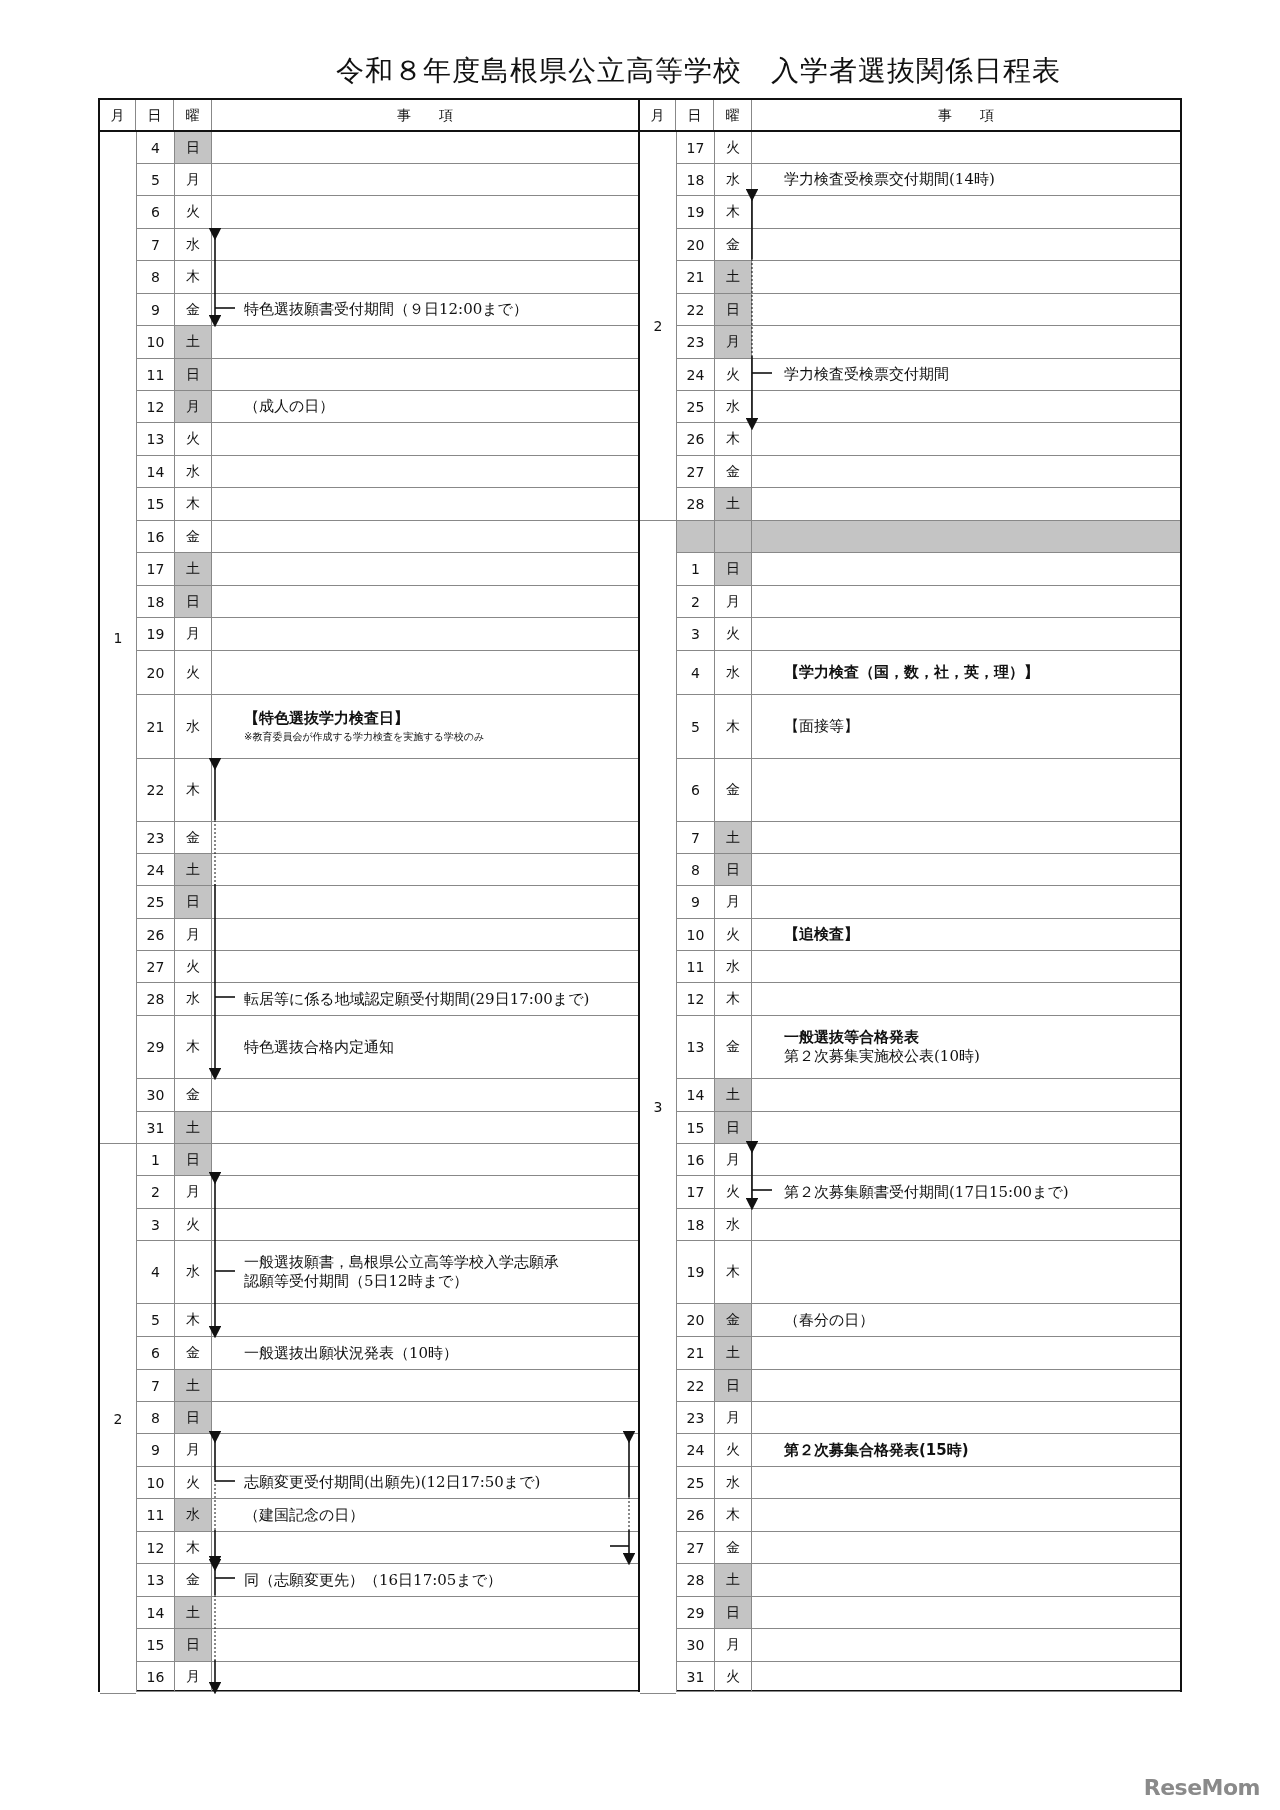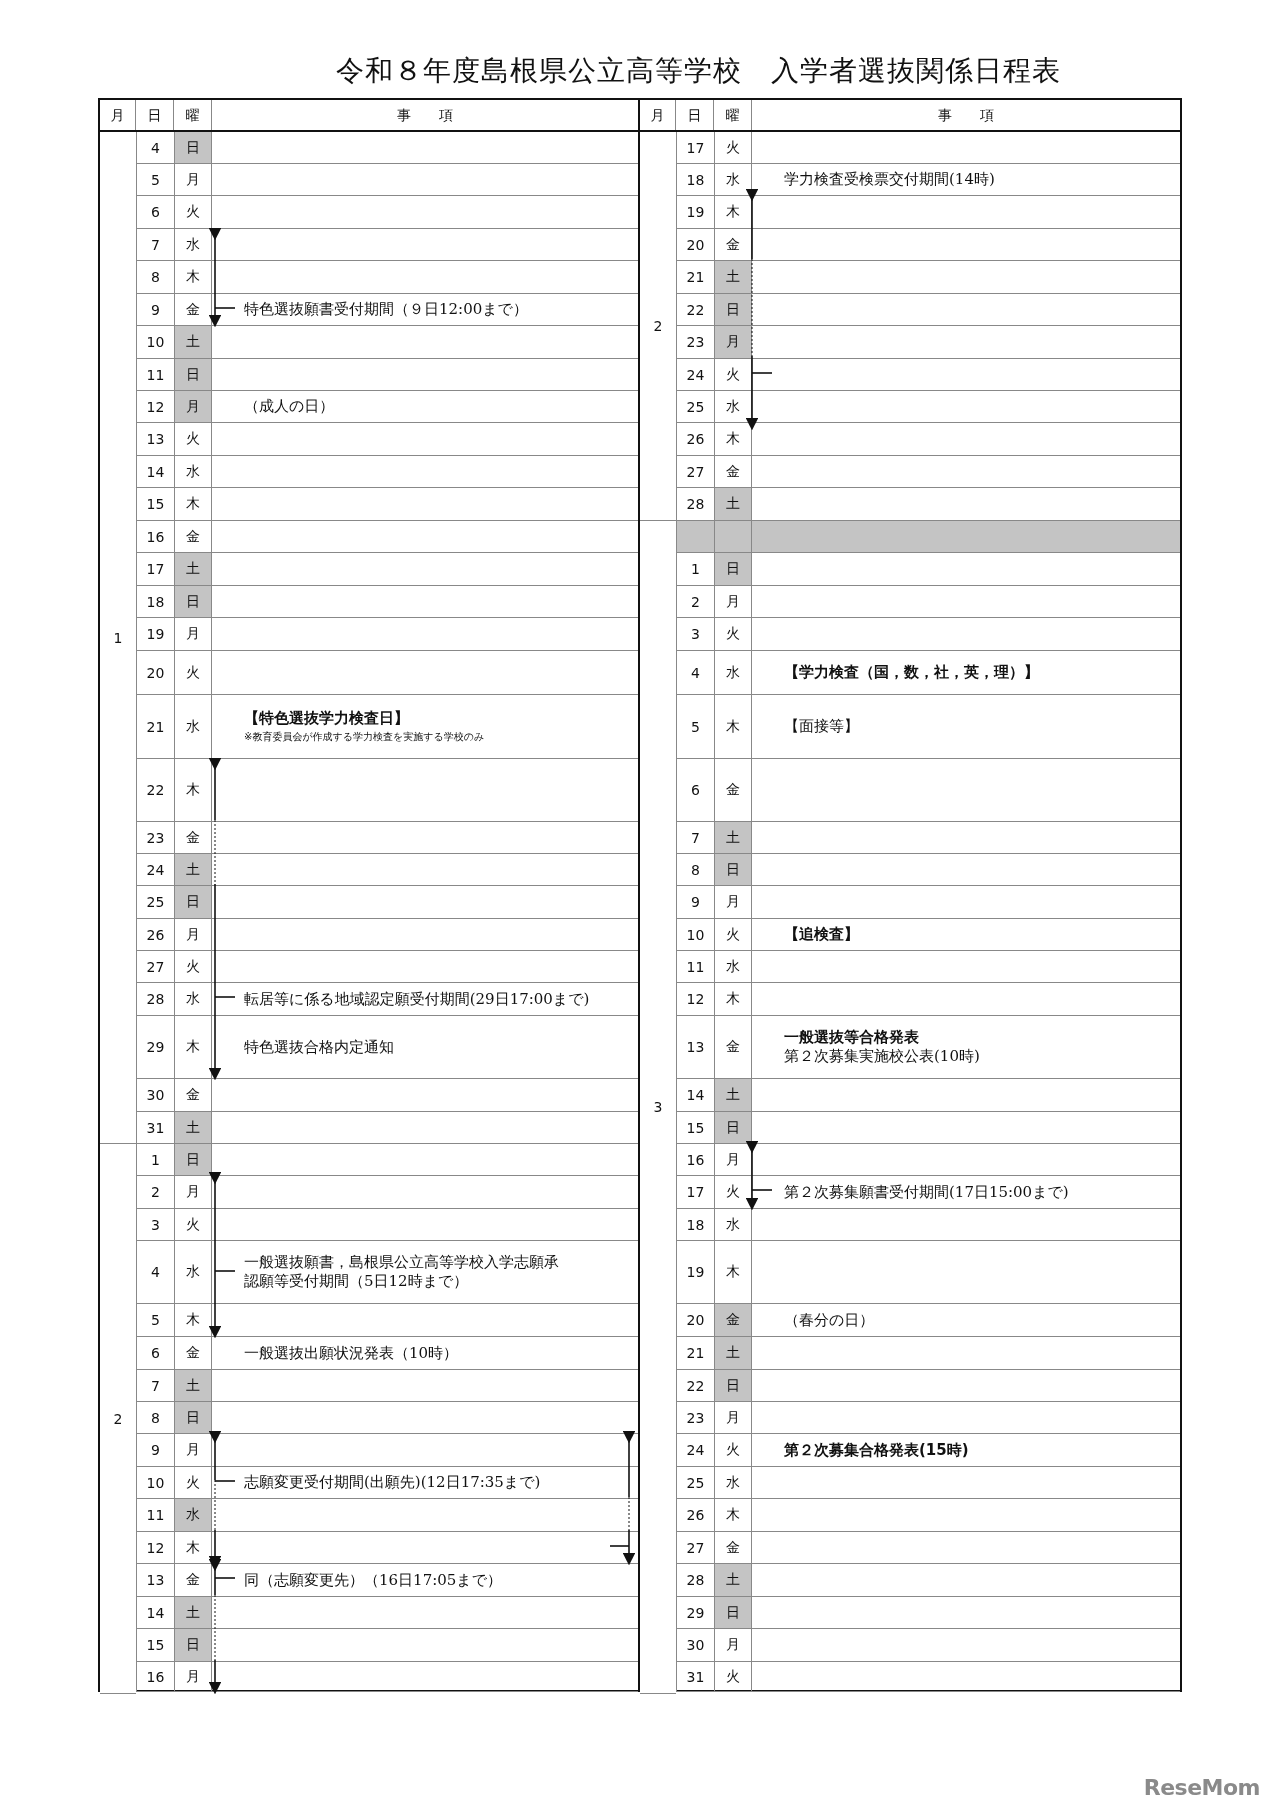--- a/index.html
+++ b/index.html
@@ -317,27 +317,32 @@
       <div class="cell c-wd">月</div>
       <div class="cell c-ev">
         <div class="ev-col"></div>
       </div>
     </div>
     <div class="row" style="top: 1367px; height: 32px;">
       <div class="cell c-day">10</div>
       <div class="cell c-wd">火</div>
       <div class="cell c-ev" style="padding-left: 32px;">
         <div class="ev-col">
-          <span class="ev-text">志願変更受付期間(出願先)(12日17:35まで)</span>
+          <span class="ev-text">志願変更受付期間(出願先)(12日17:50まで)</span>
         </div>
       </div>
     </div>
     <div class="row" style="top: 1399px; height: 33px;">
       <div class="cell c-day">11</div>
       <div class="cell c-wd we">水</div>
+      <div class="cell c-ev">
+        <div class="ev-col">
+          <span class="ev-text">（建国記念の日）</span>
+        </div>
+      </div>
     </div>
     <div class="row" style="top: 1432px; height: 32px;">
       <div class="cell c-day">12</div>
       <div class="cell c-wd">木</div>
     </div>
     <div class="row" style="top: 1464px; height: 33px;">
       <div class="cell c-day">13</div>
       <div class="cell c-wd">金</div>
       <div class="cell c-ev" style="padding-left: 32px;">
         <div class="ev-col">
@@ -421,20 +426,25 @@
         <div class="ev-col"></div>
       </div>
     </div>
     <div class="row" style="top: 226px; height: 33px;">
       <div class="cell c-day">23</div>
       <div class="cell c-wd we">月</div>
     </div>
     <div class="row" style="top: 259px; height: 32px;">
       <div class="cell c-day">24</div>
       <div class="cell c-wd">火</div>
+      <div class="cell c-ev" style="padding-left: 32px;">
+        <div class="ev-col">
+          <span class="ev-text">学力検査受検票交付期間</span>
+        </div>
+      </div>
     </div>
     <div class="row" style="top: 291px; height: 32px;">
       <div class="cell c-day">25</div>
       <div class="cell c-wd">水</div>
       <div class="cell c-ev">
         <div class="ev-col"></div>
       </div>
     </div>
     <div class="row" style="top: 323px; height: 33px;">
       <div class="cell c-day">26</div>

